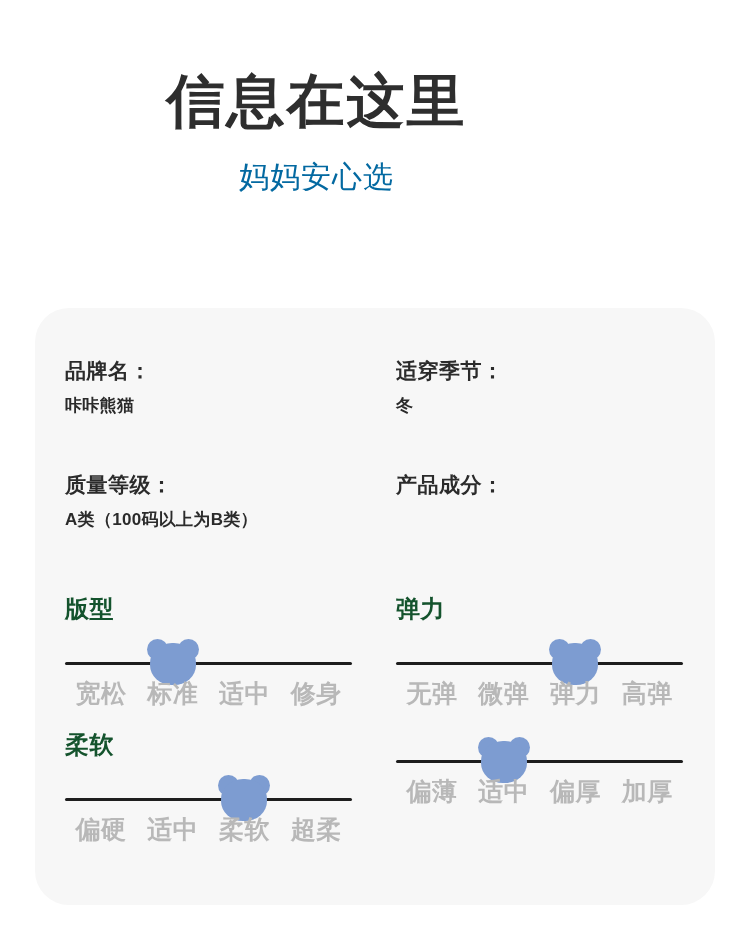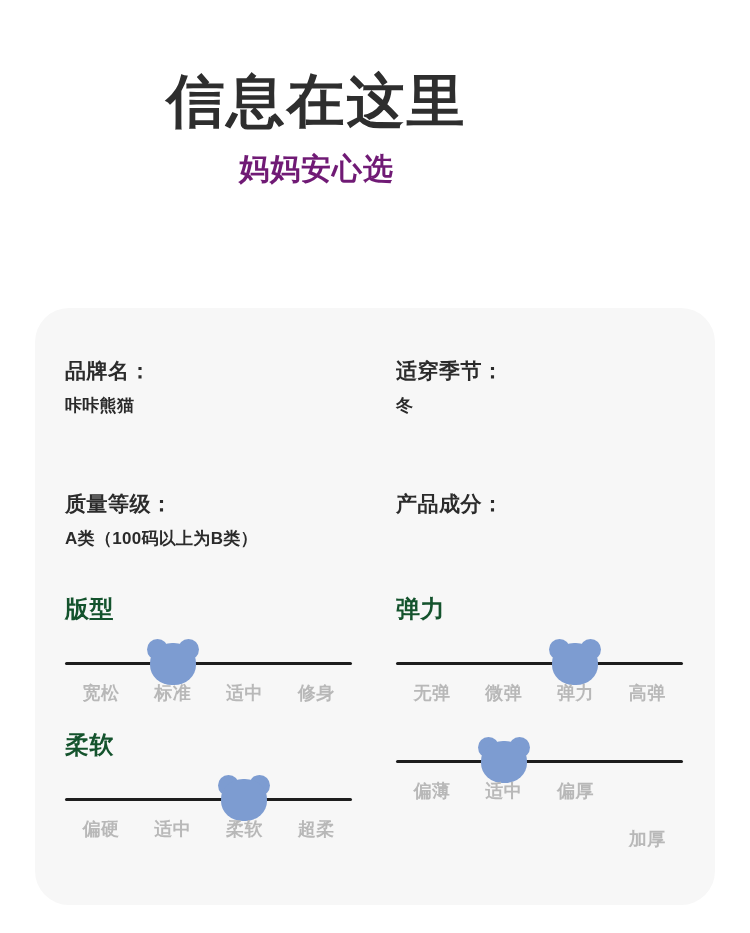--- a/index.html
+++ b/index.html
@@ -32,25 +32,25 @@
 
   .main-title {
     font-size: 58px;
     line-height: 70px;
     font-weight: 700;
     color: #2e2e2e;
     letter-spacing: 2px;
   }
 
   .sub-title {
-    margin-top: 14px;
+    margin-top: 22px;
     font-size: 30px;
     line-height: 38px;
-    font-weight: 700;
-    color: #701a75;
+    font-weight: 400;
+    color: #0369a1;
     letter-spacing: 1px;
   }
 
   
   .info-card {
     position: absolute;
     left: 35px;
     top: 308px;
     width: 680px;
     height: 597px;
@@ -59,21 +59,21 @@
   }
 
   
   .spec-grid {
     position: absolute;
     left: 30px;
     top: 48px;
     width: 620px;
     display: grid;
     grid-template-columns: 331px 289px;
-    row-gap: 71px;
+    row-gap: 52px;
   }
 
   .spec-item { }
 
   .spec-label {
     font-size: 21px;
     line-height: 30px;
     font-weight: 700;
     color: #2b2b2b;
     letter-spacing: 0.5px;
@@ -163,21 +163,21 @@
   .slider-labels {
     position: relative;
     width: 287px;
     height: 28px;
     margin-top: 2px;
   }
 
   .slider-label {
     position: absolute;
     top: 0;
-    font-size: 18px;
+    font-size: 25px;
     line-height: 28px;
     font-weight: 700;
     color: #b8b8b8;
     letter-spacing: 0.5px;
     transform: translateX(-50%);
     white-space: nowrap;
   }
 </style>
 </head>
 <body>
@@ -267,20 +267,20 @@
             <div class="bear-thumb" style="left: 107.625px;">
               <div class="bear-ear left"></div>
               <div class="bear-ear right"></div>
               <div class="bear-head"></div>
             </div>
           </div>
           <div class="slider-labels">
             <div class="slider-label" style="left: 35.875px;">偏薄</div>
             <div class="slider-label" style="left: 107.625px;">适中</div>
             <div class="slider-label" style="left: 179.375px;">偏厚</div>
-            <div class="slider-label" style="left: 251.125px; margin-top: 48px;">加厚</div>
+            <div class="slider-label" style="left: 251.125px;">加厚</div>
           </div>
         </div>
       </div>
 
   </div>
 
 </div>
 
 </body></html>

